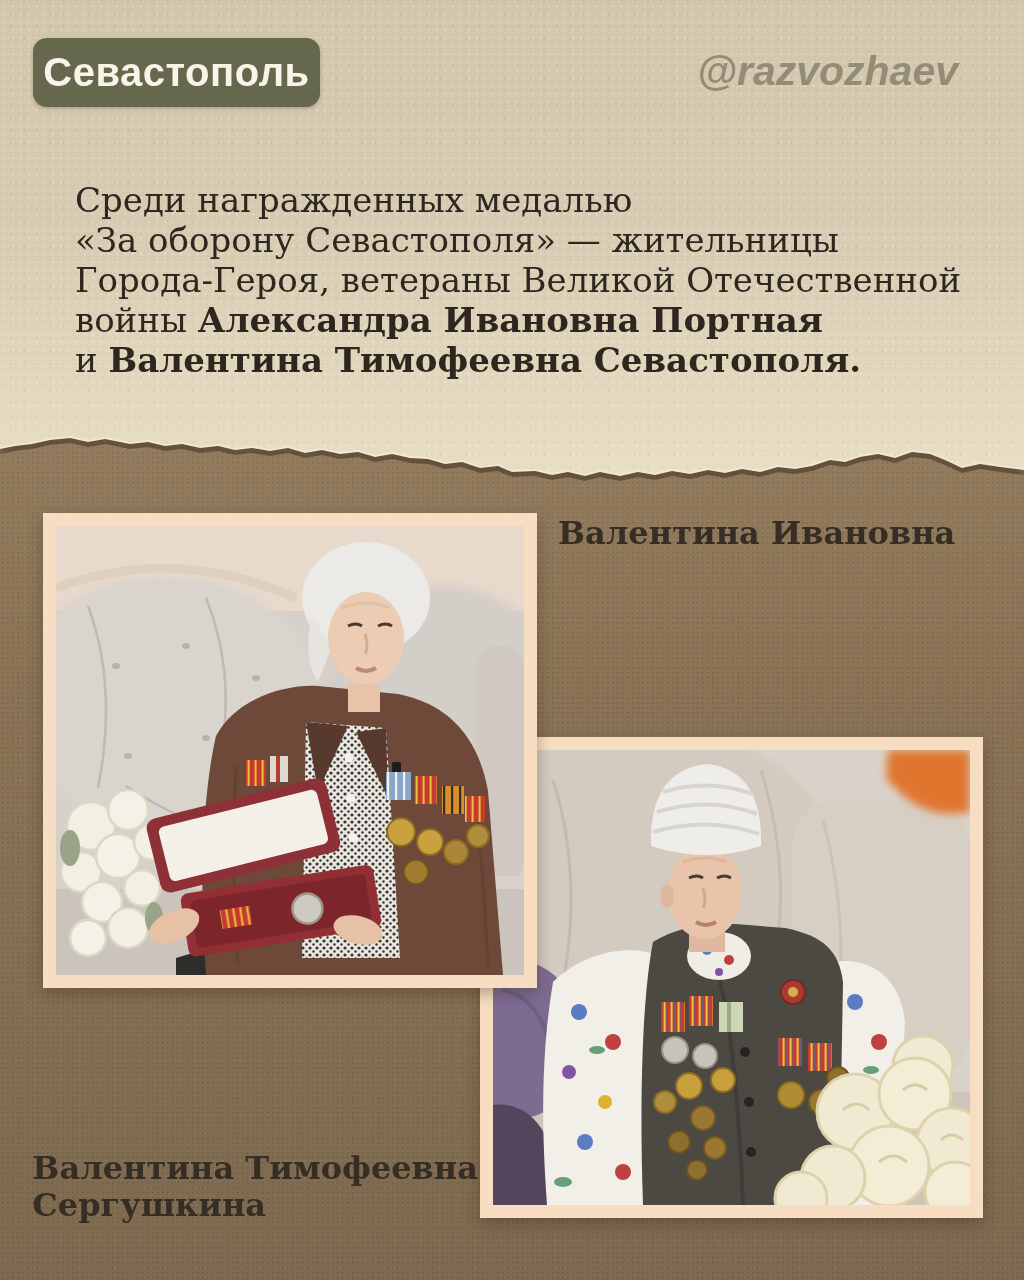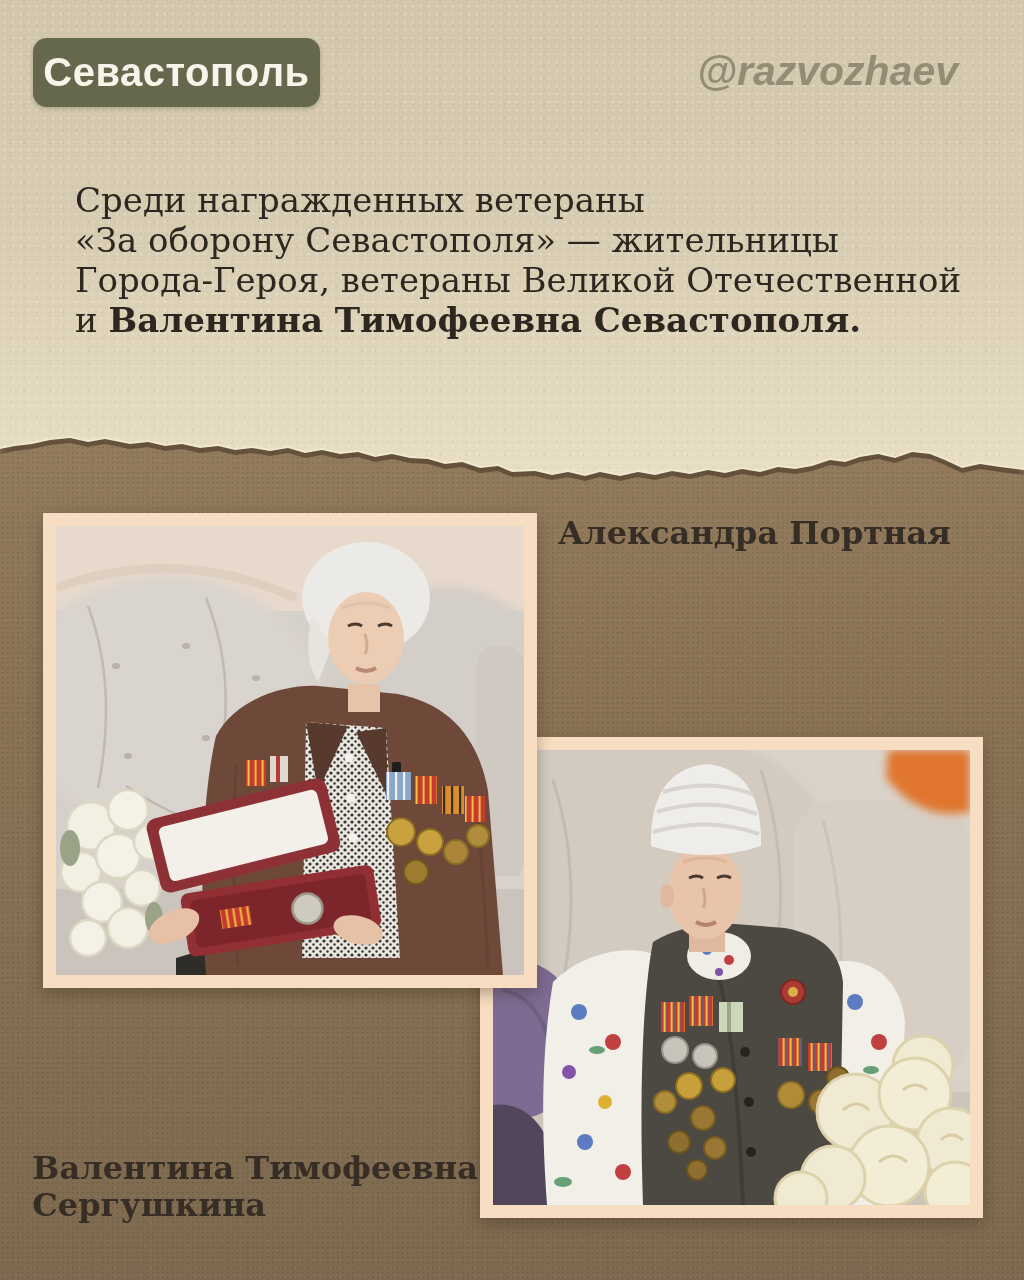--- a/index.html
+++ b/index.html
@@ -53,34 +53,35 @@
     <div class="paper-tex"></div>
   </div>
 
   <div class="header-content">
     <div class="badge" style="background:#65684d;" title="Севастополь">
       <span style="color:#f7f4ea;">Севастополь</span>
     </div>
     <div class="watermark" style="color:#8e8873;">@razvozhaev</div>
 
     <div class="article">
-      <div class="line"><span>Среди награжденных ветераны</span></div>
+      <div class="line"><span>Среди награжденных медалью</span></div>
       <div class="line"><span>«За оборону Севастополя» — жительницы</span></div>
       <div class="line"><span>Города-Героя, ветераны Великой Отечественной</span></div>
+      <div class="line"><span>войны </span><span class="b">Александра Ивановна Портная</span></div>
       <div class="line"><span>и </span><span class="b">Валентина Тимофеевна Севастополя.</span></div>
     </div>
   </div>
 
   <div class="caption" id="caption2">
     <div>Валентина Тимофеевна</div>
     <div>Сергушкина</div>
   </div>
 
   <div class="caption" id="caption1">
-    <div>Александра Портная</div>
+    <div>Валентина Ивановна</div>
   </div>
 
   <div class="photo" id="photo2">
     <svg width="477" height="455" viewBox="0 0 477 455">
       <defs>
         <pattern id="s2rib" width="7" height="14" patternUnits="userSpaceOnUse">
           <rect width="7" height="14" fill="#c8392f"></rect>
             <rect x="2.6" width="2" height="14" fill="#e7c53d"></rect>
             <rect x="5.6" width="1" height="14" fill="#3c6ea5"></rect>
         </pattern>

